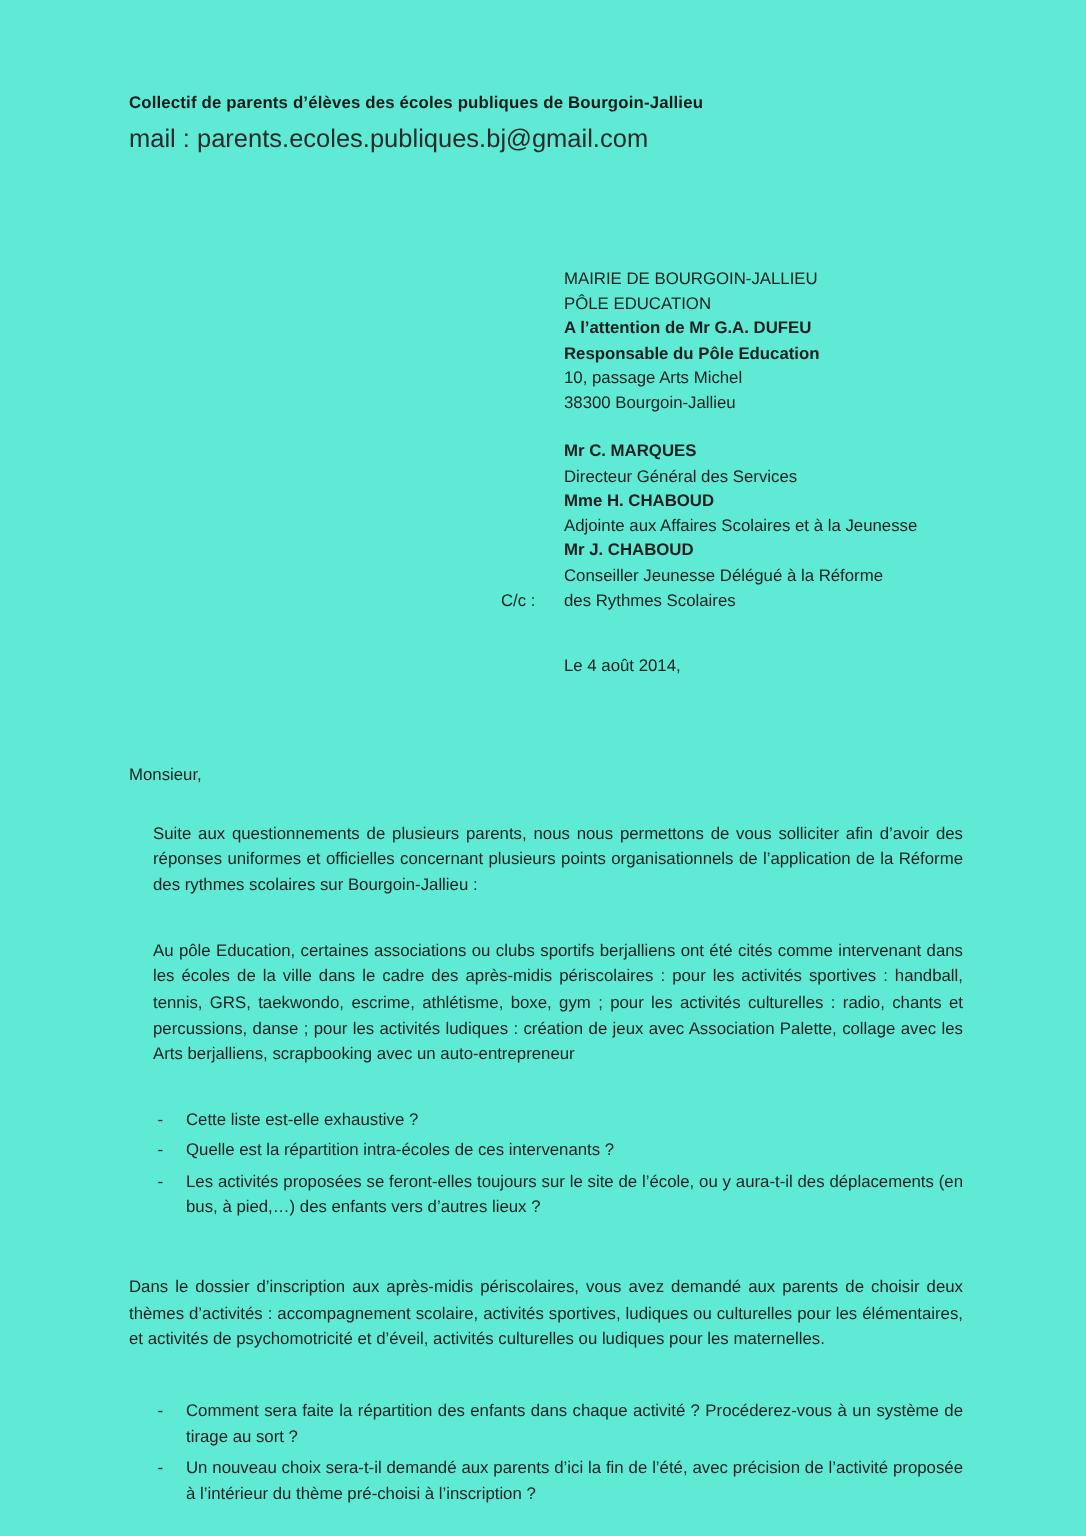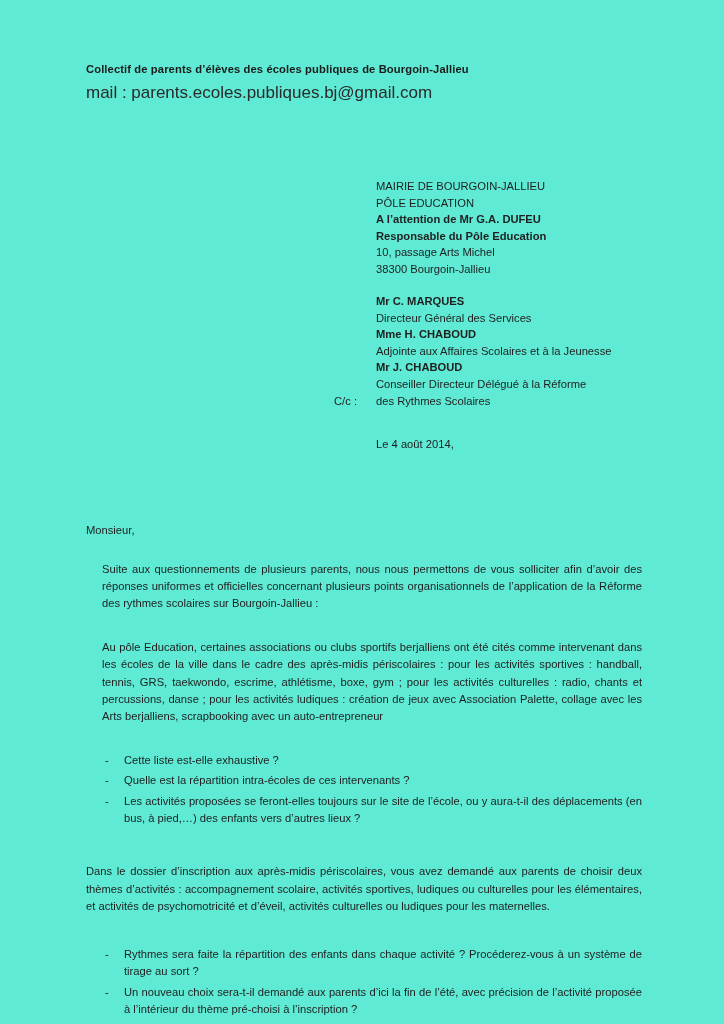--- a/index.html
+++ b/index.html
@@ -92,21 +92,21 @@
   .body {
     position: absolute;
     left: 86px;
     top: 509px;
     width: 556px;
     font-size: 11.2px;
     color: #1f1f1f;
   }
   .salutation {
     line-height: 16.6px;
-    margin: 13px 0 22px 0;
+    margin: 0 0 22px 0;
   }
   .para {
     margin: 0 0 16px 0;
     text-align: justify;
     text-justify: inter-word;
     line-height: 17.4px;
   }
   .para.gap-lg { margin-bottom: 26px; margin-left: 16px; }
   .para.gap-xl { margin-bottom: 30px; }
 
@@ -153,21 +153,21 @@
   </div>
 
   <div class="cc-block">
     <div class="cc-label">C/c :</div>
     <div class="cc-names">
       <div class="ln b">Mr C. MARQUES</div>
       <div class="ln">Directeur Général des Services</div>
       <div class="ln b">Mme H. CHABOUD</div>
       <div class="ln">Adjointe aux Affaires Scolaires et à la Jeunesse</div>
       <div class="ln b">Mr J. CHABOUD</div>
-      <div class="ln">Conseiller Directeur Délégué à la Réforme</div>
+      <div class="ln">Conseiller Jeunesse Délégué à la Réforme</div>
       <div class="ln">des Rythmes Scolaires</div>
     </div>
   </div>
 
   <div class="date-line">Le 4 août 2014,</div>
 
   <div class="body">
 
     <p class="salutation">Monsieur,</p>
 
@@ -190,21 +190,21 @@
       </li>
     </ul>
 
     <div class="spacer-1"></div>
 
     <p class="para gap-xl">Dans le dossier d’inscription aux après-midis périscolaires, vous avez demandé aux parents de choisir deux thèmes d’activités : accompagnement scolaire, activités sportives, ludiques ou culturelles pour les élémentaires, et activités de psychomotricité et d’éveil, activités culturelles ou ludiques pour les maternelles.</p>
 
     <ul class="qlist">
       <li>
         <span class="dash">-</span>
-        <span class="qtext">Rythmes sera faite la répartition des enfants dans chaque activité ? Procéderez-vous à un système de tirage au sort ?</span>
+        <span class="qtext">Comment sera faite la répartition des enfants dans chaque activité ? Procéderez-vous à un système de tirage au sort ?</span>
       </li>
       <li>
         <span class="dash">-</span>
         <span class="qtext">Un nouveau choix sera-t-il demandé aux parents d’ici la fin de l’été, avec précision de l’activité proposée à l’intérieur du thème pré-choisi à l’inscription ?</span>
       </li>
     </ul>
 
   </div>
 </div>
 

